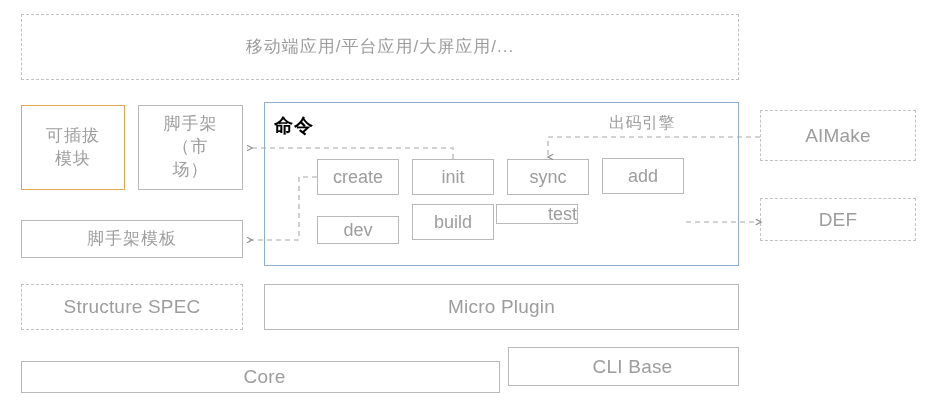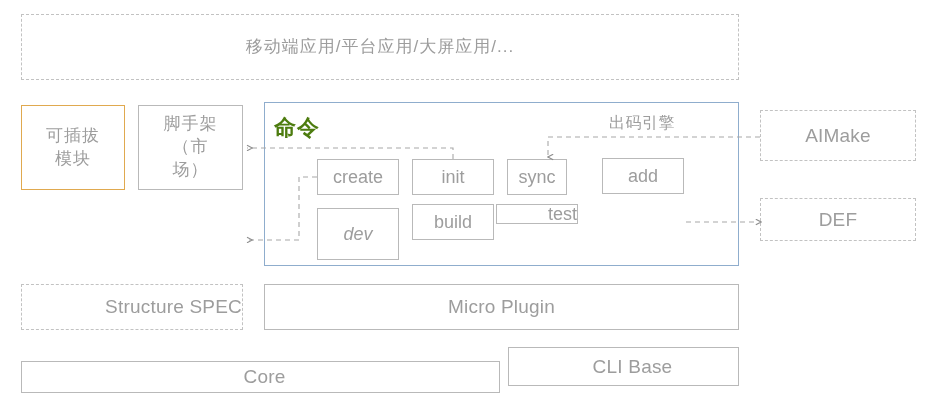--- a/index.html
+++ b/index.html
@@ -47,22 +47,22 @@
   }
   .lbl-cn {
     font-size: 17px;
     letter-spacing: 1px;
   }
   .lbl-cmd {
     font-size: 18px;
   }
   .panel-title {
     position: absolute;
-    color: #4d7c0f;
-    font-size: 22px;
+    color: #000000;
+    font-size: 19px;
     font-weight: bold;
     letter-spacing: 1px;
   }
   .side-note {
     position: absolute;
     color: #9d9d9d;
     font-size: 16px;
     letter-spacing: 0.5px;
     white-space: nowrap;
   }
@@ -91,45 +91,48 @@
   </div>
 
   <div class="box gold lbl-cn" style="left:21px; top:105px; width:104px; height:85px;">
     <span style="display:block; width:4em;">可插拔模块</span>
   </div>
 
   <div class="box solid lbl-cn" style="left:138px; top:105px; width:105px; height:85px;">
     <span style="display:block; width:4.2em;">脚手架（市场）</span>
   </div>
 
+  <div class="box solid lbl-cn" style="left:21px; top:220px; width:222px; height:38px;">
+    <span>脚手架模板</span>
+  </div>
 
-  <div class="box dashed lbl-en" style="left:21px; top:284px; width:222px; height:46px;justify-content:flex-end;">
+  <div class="box dashed lbl-en" style="left:21px; top:284px; width:222px; height:46px;">
     <span>Structure SPEC</span>
   </div>
 
   <div class="box bluebox" style="left:264px; top:102px; width:475px; height:164px;"></div>
 
   <div class="panel-title" style="left:274px; top:113px;">命令</div>
 
   <div class="side-note" style="left:609px; top:113px;">出码引擎</div>
 
   <div class="box solid lbl-cmd" style="left:317px; top:159px; width:82px; height:36px;">
     <span>create</span>
   </div>
   <div class="box solid lbl-cmd" style="left:412px; top:159px; width:82px; height:36px;">
     <span>init</span>
   </div>
-  <div class="box solid lbl-cmd" style="left:507px; top:159px; width:60px; height:36px;">
+  <div class="box solid lbl-cmd" style="left:507px; top:159px; width:82px; height:36px;">
     <span>sync</span>
   </div>
   <div class="box solid lbl-cmd" style="left:602px; top:158px; width:82px; height:36px;">
     <span>add</span>
   </div>
 
-  <div class="box solid lbl-cmd" style="left:317px; top:208px; width:82px; height:52px;font-style:italic;">
+  <div class="box solid lbl-cmd" style="left:317px; top:216px; width:82px; height:28px;">
     <span>dev</span>
   </div>
   <div class="box solid lbl-cmd" style="left:412px; top:204px; width:82px; height:36px;">
     <span>build</span>
   </div>
   <div class="box solid lbl-cmd" style="left:496px; top:204px; width:82px; height:20px;justify-content:flex-end;">
     <span>test</span>
   </div>
 
   <div class="box dashed lbl-en" style="left:760px; top:110px; width:156px; height:51px;">

